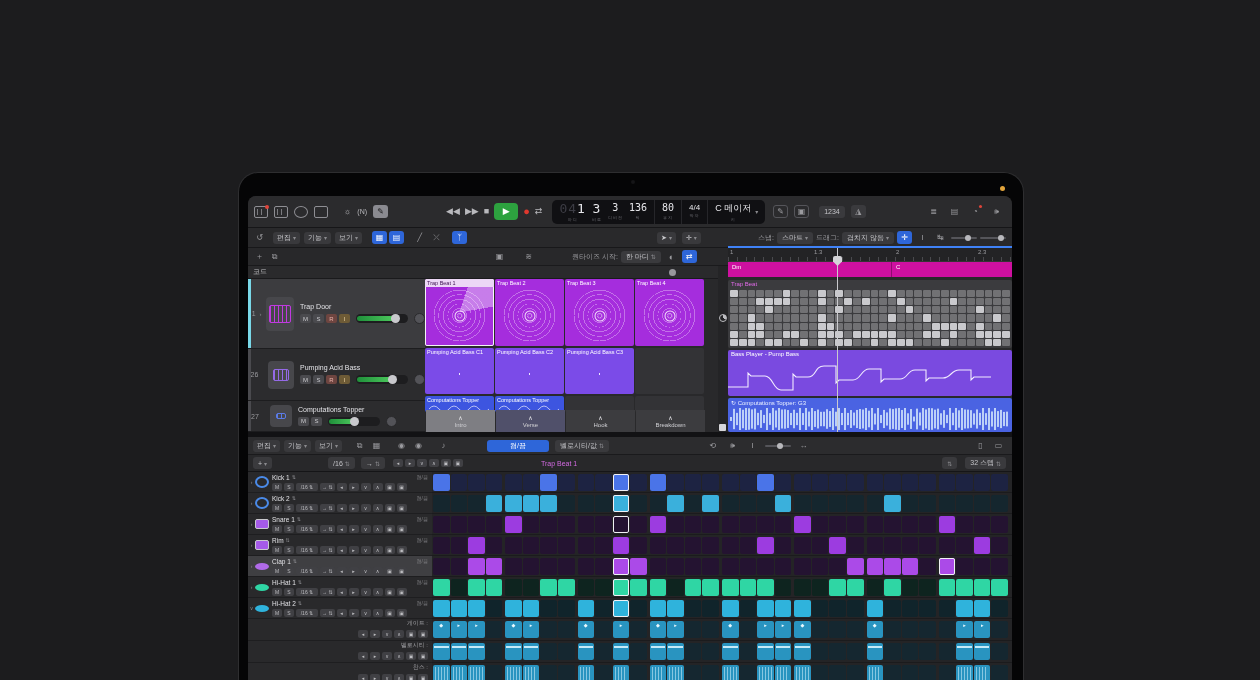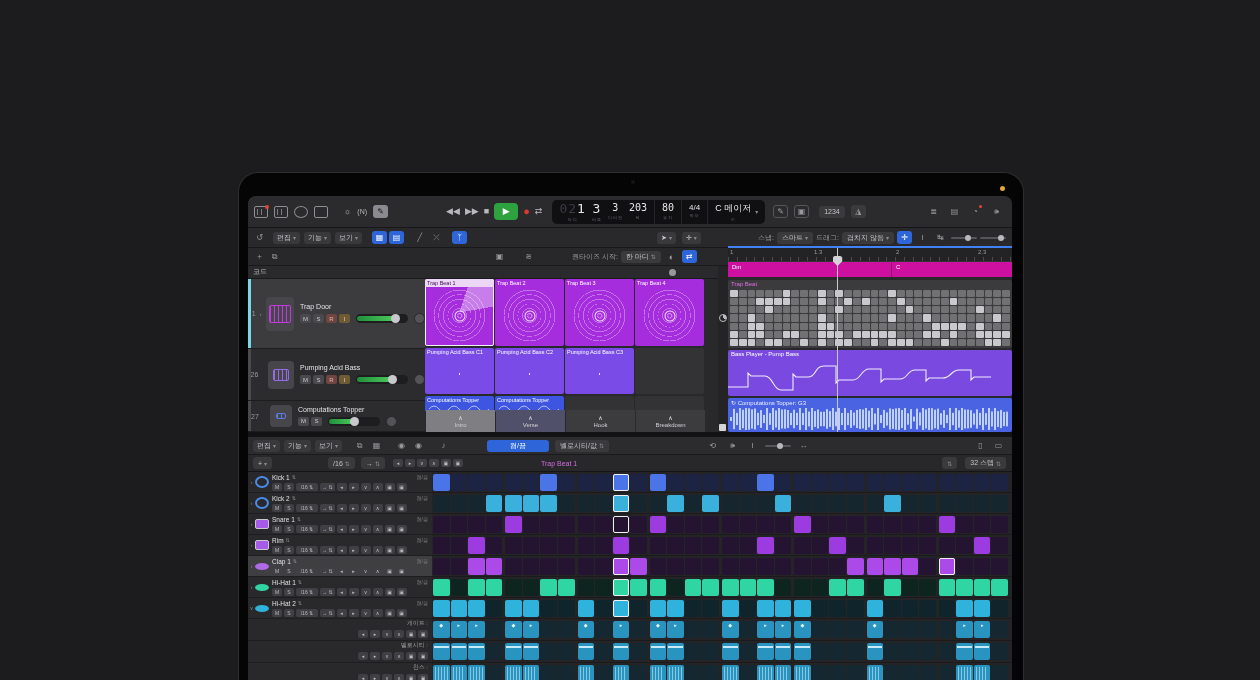--- a/index.html
+++ b/index.html
@@ -215,33 +215,33 @@
         <span class="tbtn">◀◀</span>
         <span class="tbtn">▶▶</span>
         <span class="tbtn">■</span>
         <span class="tbtn play">▶</span>
         <span class="tbtn rec">●</span>
         <span class="tbtn">⇄</span>
       </div>
       <div class="lcd" style="margin-left:10px;">
         <div class="seg beats">
           <span class="stack">
-              <span class="big"><span class="ghost">02</span><span>1</span></span>
+              <span class="big"><span class="ghost">04</span><span>1</span></span>
               <span class="lab">마디</span>
             </span>
           <span class="stack">
               <span class="big">3</span>
               <span class="lab">비트</span>
             </span>
           <span class="stack">
               <span class="mid">3</span>
               <span class="lab">디비전</span>
             </span>
           <span class="stack">
-              <span class="mid">203</span>
+              <span class="mid">136</span>
               <span class="lab">틱</span>
             </span>
         </div>
         <div class="seg">
           <span class="mid">80</span>
             <span class="lab">유지</span>
         </div>
         <div class="seg">
           <span class="sig"><span>4</span>/<span>4</span></span>
           <span class="lab">박자</span>

